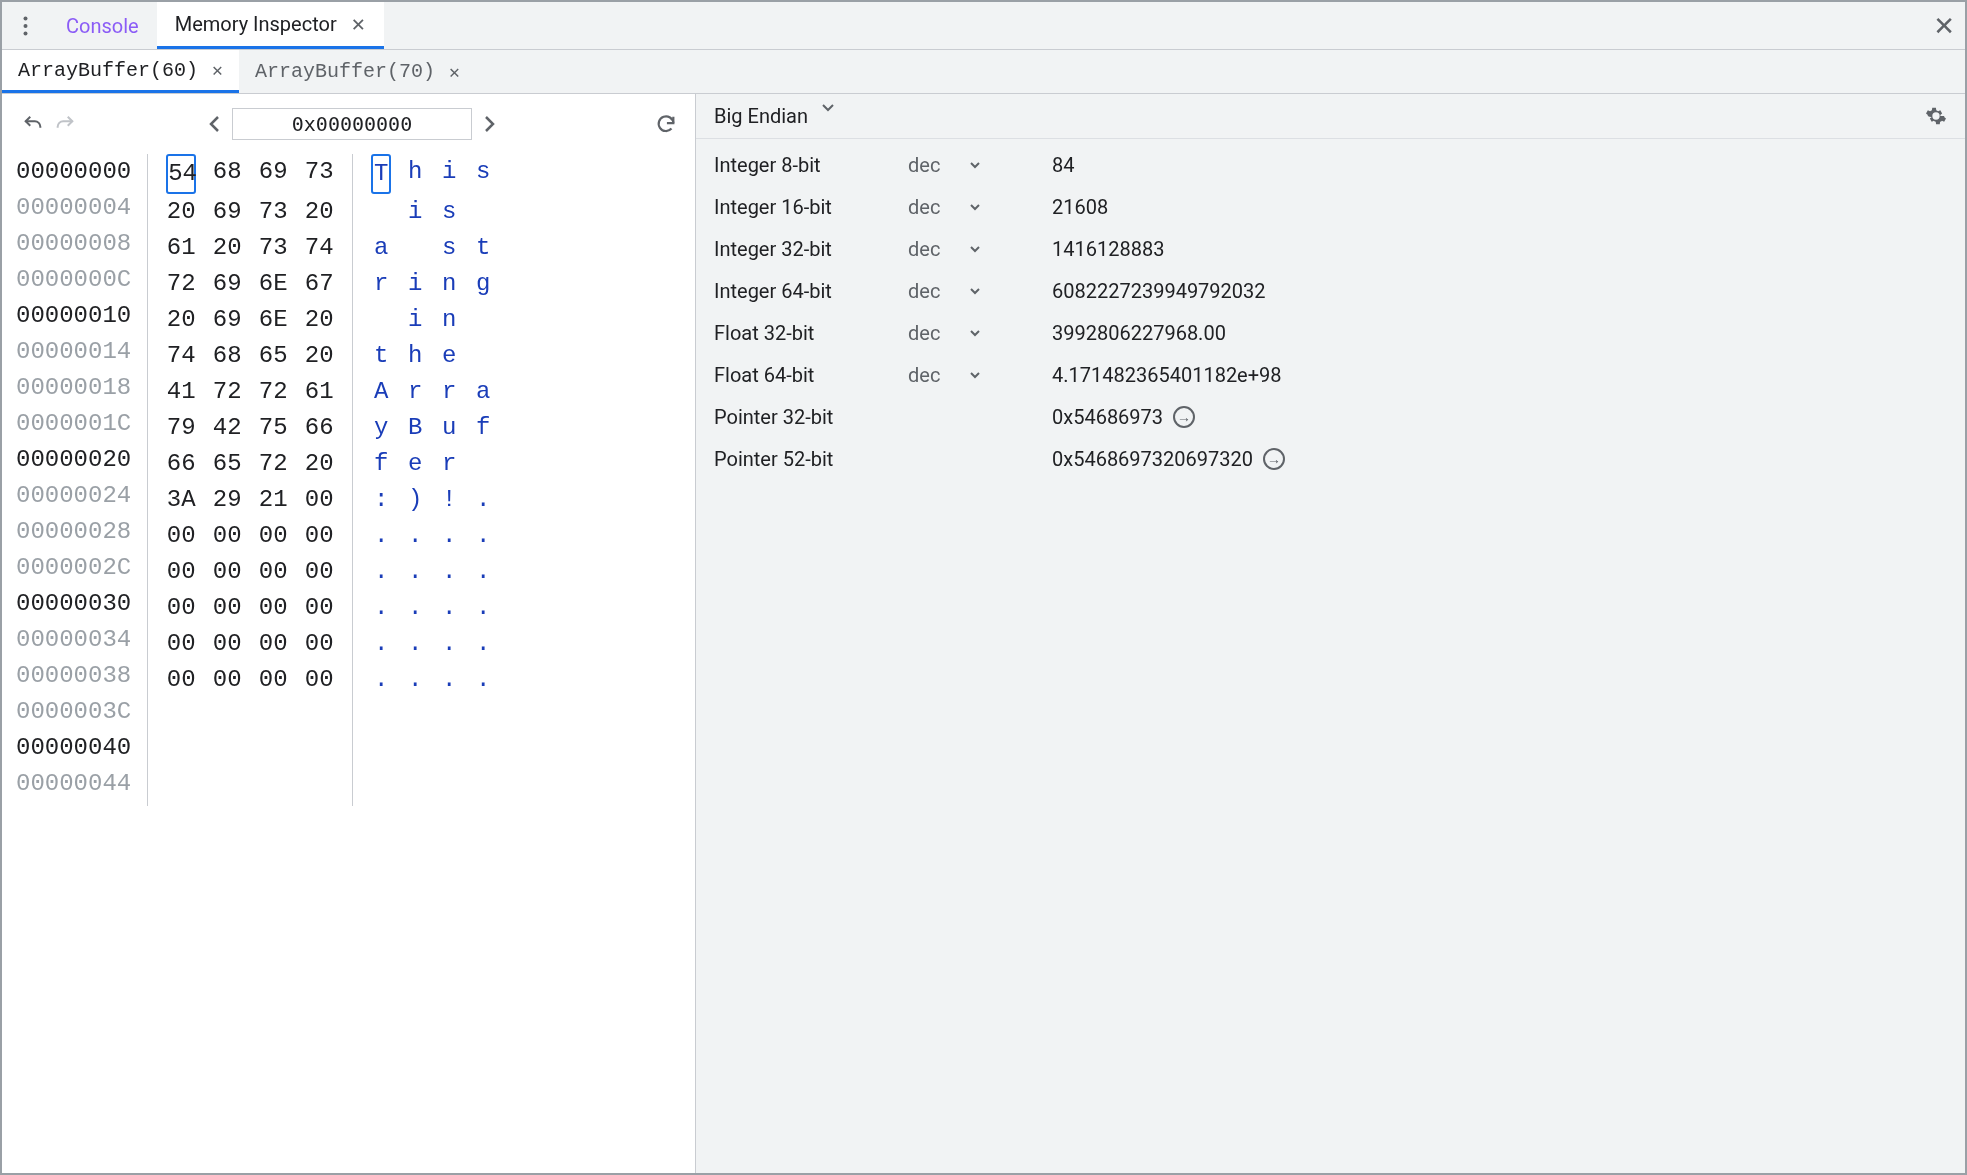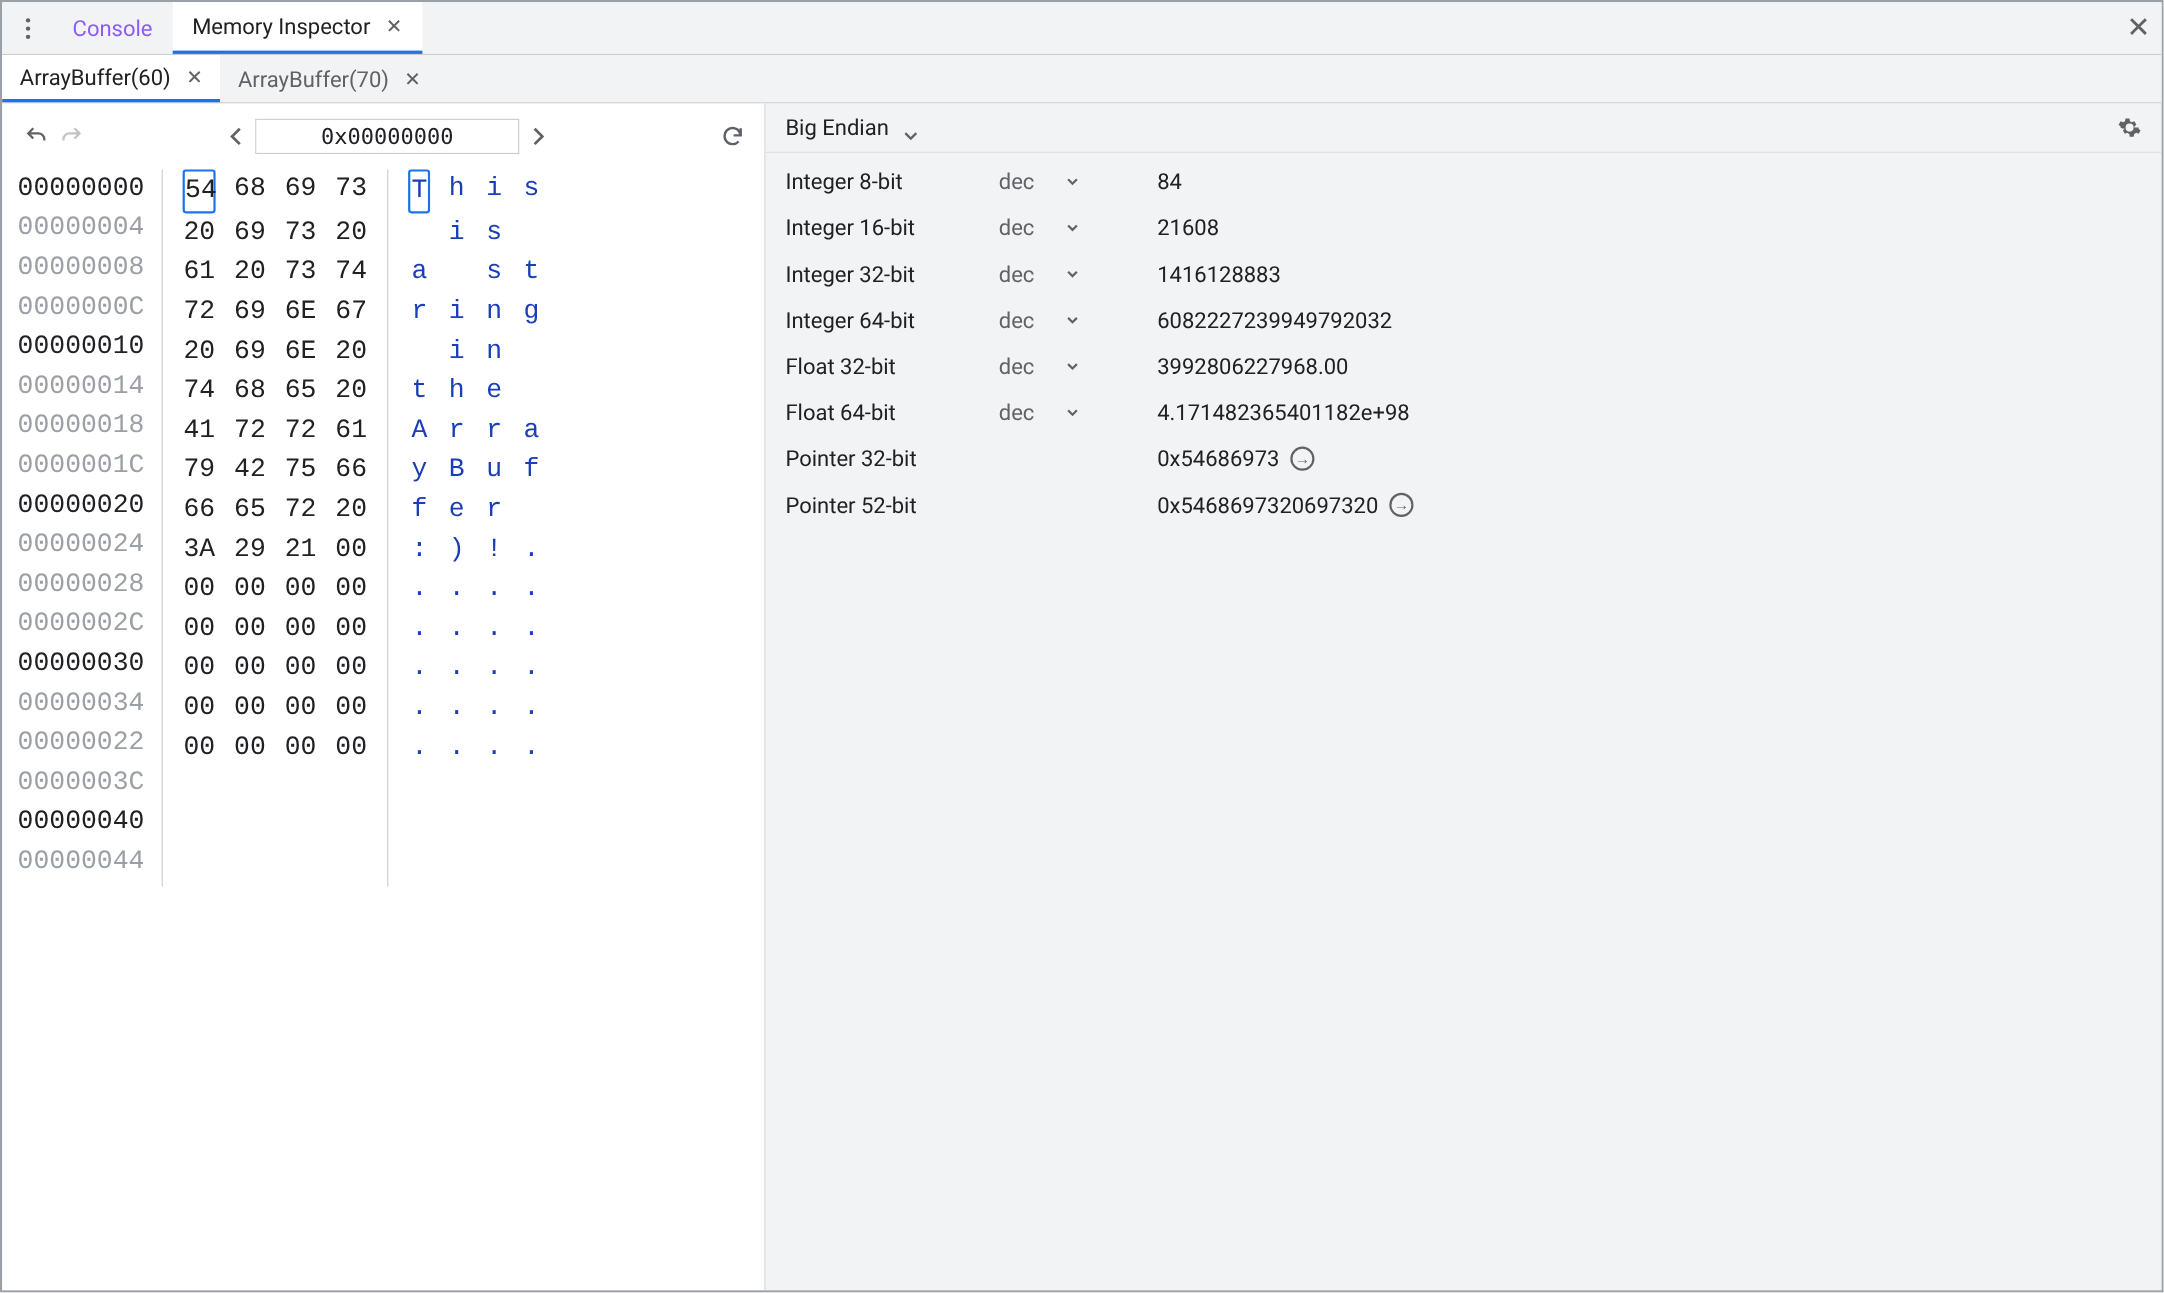--- a/index.html
+++ b/index.html
@@ -9,21 +9,21 @@
   
   .tabrow { display: flex; align-items: stretch; border-bottom: 1px solid #c9ccd1; background: #f1f3f4; position: relative; height: 48px; }
   .tabrow .more-btn { width: 46px; display: flex; align-items: center; justify-content: center; color: #5f6368; }
   .tabrow .tab { display: flex; align-items: center; padding: 0 18px; gap: 10px; color: #8b5cf6; cursor: pointer; }
   .tabrow .tab.active { color: #202124; border-bottom: 3px solid #1a73e8; background:#fff; }
   .tabrow .tab .x { margin-left: 4px; color: #5f6368; font-size: 18px; }
   .tabrow .close { position: absolute; right: 10px; top: 0; bottom: 0; display: flex; align-items: center; color: #5f6368; font-size: 26px; }
 
   
   .subtabrow { display: flex; align-items: stretch; border-bottom: 1px solid #c9ccd1; background: #f1f3f4; height: 44px; }
-  .subtabrow .tab { display: flex; align-items: center; padding: 0 16px; gap: 10px; color: #5f6368; cursor: pointer; }
+  .subtabrow .tab { display: flex; align-items: center; padding: 0 16px; gap: 10px; color: #5f6368; cursor: pointer; font-family: Liberation Mono, monospace; }
   .subtabrow .tab.active { color: #202124; border-bottom: 3px solid #1a73e8; background:#fff; }
   .subtabrow .tab .x { margin-left: 4px; color: #5f6368; font-size: 18px; }
 
   
   .main { display: flex; flex: 1; overflow: hidden; }
   .left { flex: 0 0 694px; border-right: 1px solid #c9ccd1; display: flex; flex-direction: column; background:#fff;}
   .right { flex: 1; background: #f1f3f4; display: flex; flex-direction: column; }
 
   
   .left-toolbar { display:flex; align-items:center; padding: 14px 18px 14px 20px; gap: 10px; }
@@ -43,21 +43,21 @@
   .hexrow span { width: 30px; text-align:center; color:#202124; }
   .hexrow span.sel { border:2px solid #1a73e8; border-radius:3px; }
   .asccol { border-left: 1px solid #c9ccd1; padding-left: 18px; display:flex; flex-direction:column; }
   .arow { display:flex; gap: 14px; }
   .arow span { width: 20px; text-align:center; color:#1a3db8; }
   .arow span.sel { border:2px solid #1a73e8; border-radius:3px; color:#1a3db8; }
   .arow span.empty { color: transparent; }
 
   
   .rtoolbar { display:flex; align-items:center; padding: 10px 18px; border-bottom: 1px solid #dcdfe3; }
-  .endianess { display:flex; align-items:flex-end; gap: 14px; color:#202124; font-size:20px; cursor:pointer;}
+  .endianess { display:flex; align-items:flex-start; gap: 14px; color:#202124; font-size:20px; cursor:pointer;}
   .gear { margin-left:auto; color:#5f6368; }
   .reps { padding: 14px 18px; display:flex; flex-direction:column; gap: 18px; }
   .reprow { display:flex; align-items:center; gap: 24px; }
   .reprow .lbl { width: 170px; color:#202124; }
   .reprow .fmt { width: 120px; display:flex; align-items:center; gap: 30px; color:#5f6368; cursor:pointer;}
   .reprow .val { color:#202124; flex:1; display:flex; align-items:center; gap:10px;}
   .goto { display:inline-flex; width:22px; height:22px; border:2px solid #5f6368; border-radius:50%; align-items:center; justify-content:center; color:#5f6368; font-size:14px;}
 
   svg { display:block; }
 </style>
@@ -141,21 +141,21 @@
             <div class="a strong">00000010</div>
             <div class="a">00000014</div>
             <div class="a">00000018</div>
             <div class="a">0000001C</div>
             <div class="a strong">00000020</div>
             <div class="a">00000024</div>
             <div class="a">00000028</div>
             <div class="a">0000002C</div>
             <div class="a strong">00000030</div>
             <div class="a">00000034</div>
-            <div class="a">00000022</div>
+            <div class="a">00000038</div>
             <div class="a">0000003C</div>
             <div class="a strong">00000040</div>
             <div class="a">00000044</div>
           </div>
         <div class="hexcol" id="hexcol">
             <div class="hexrow">
               <span class="sel">54</span>
               <span>68</span>
               <span>69</span>
               <span>73</span>

